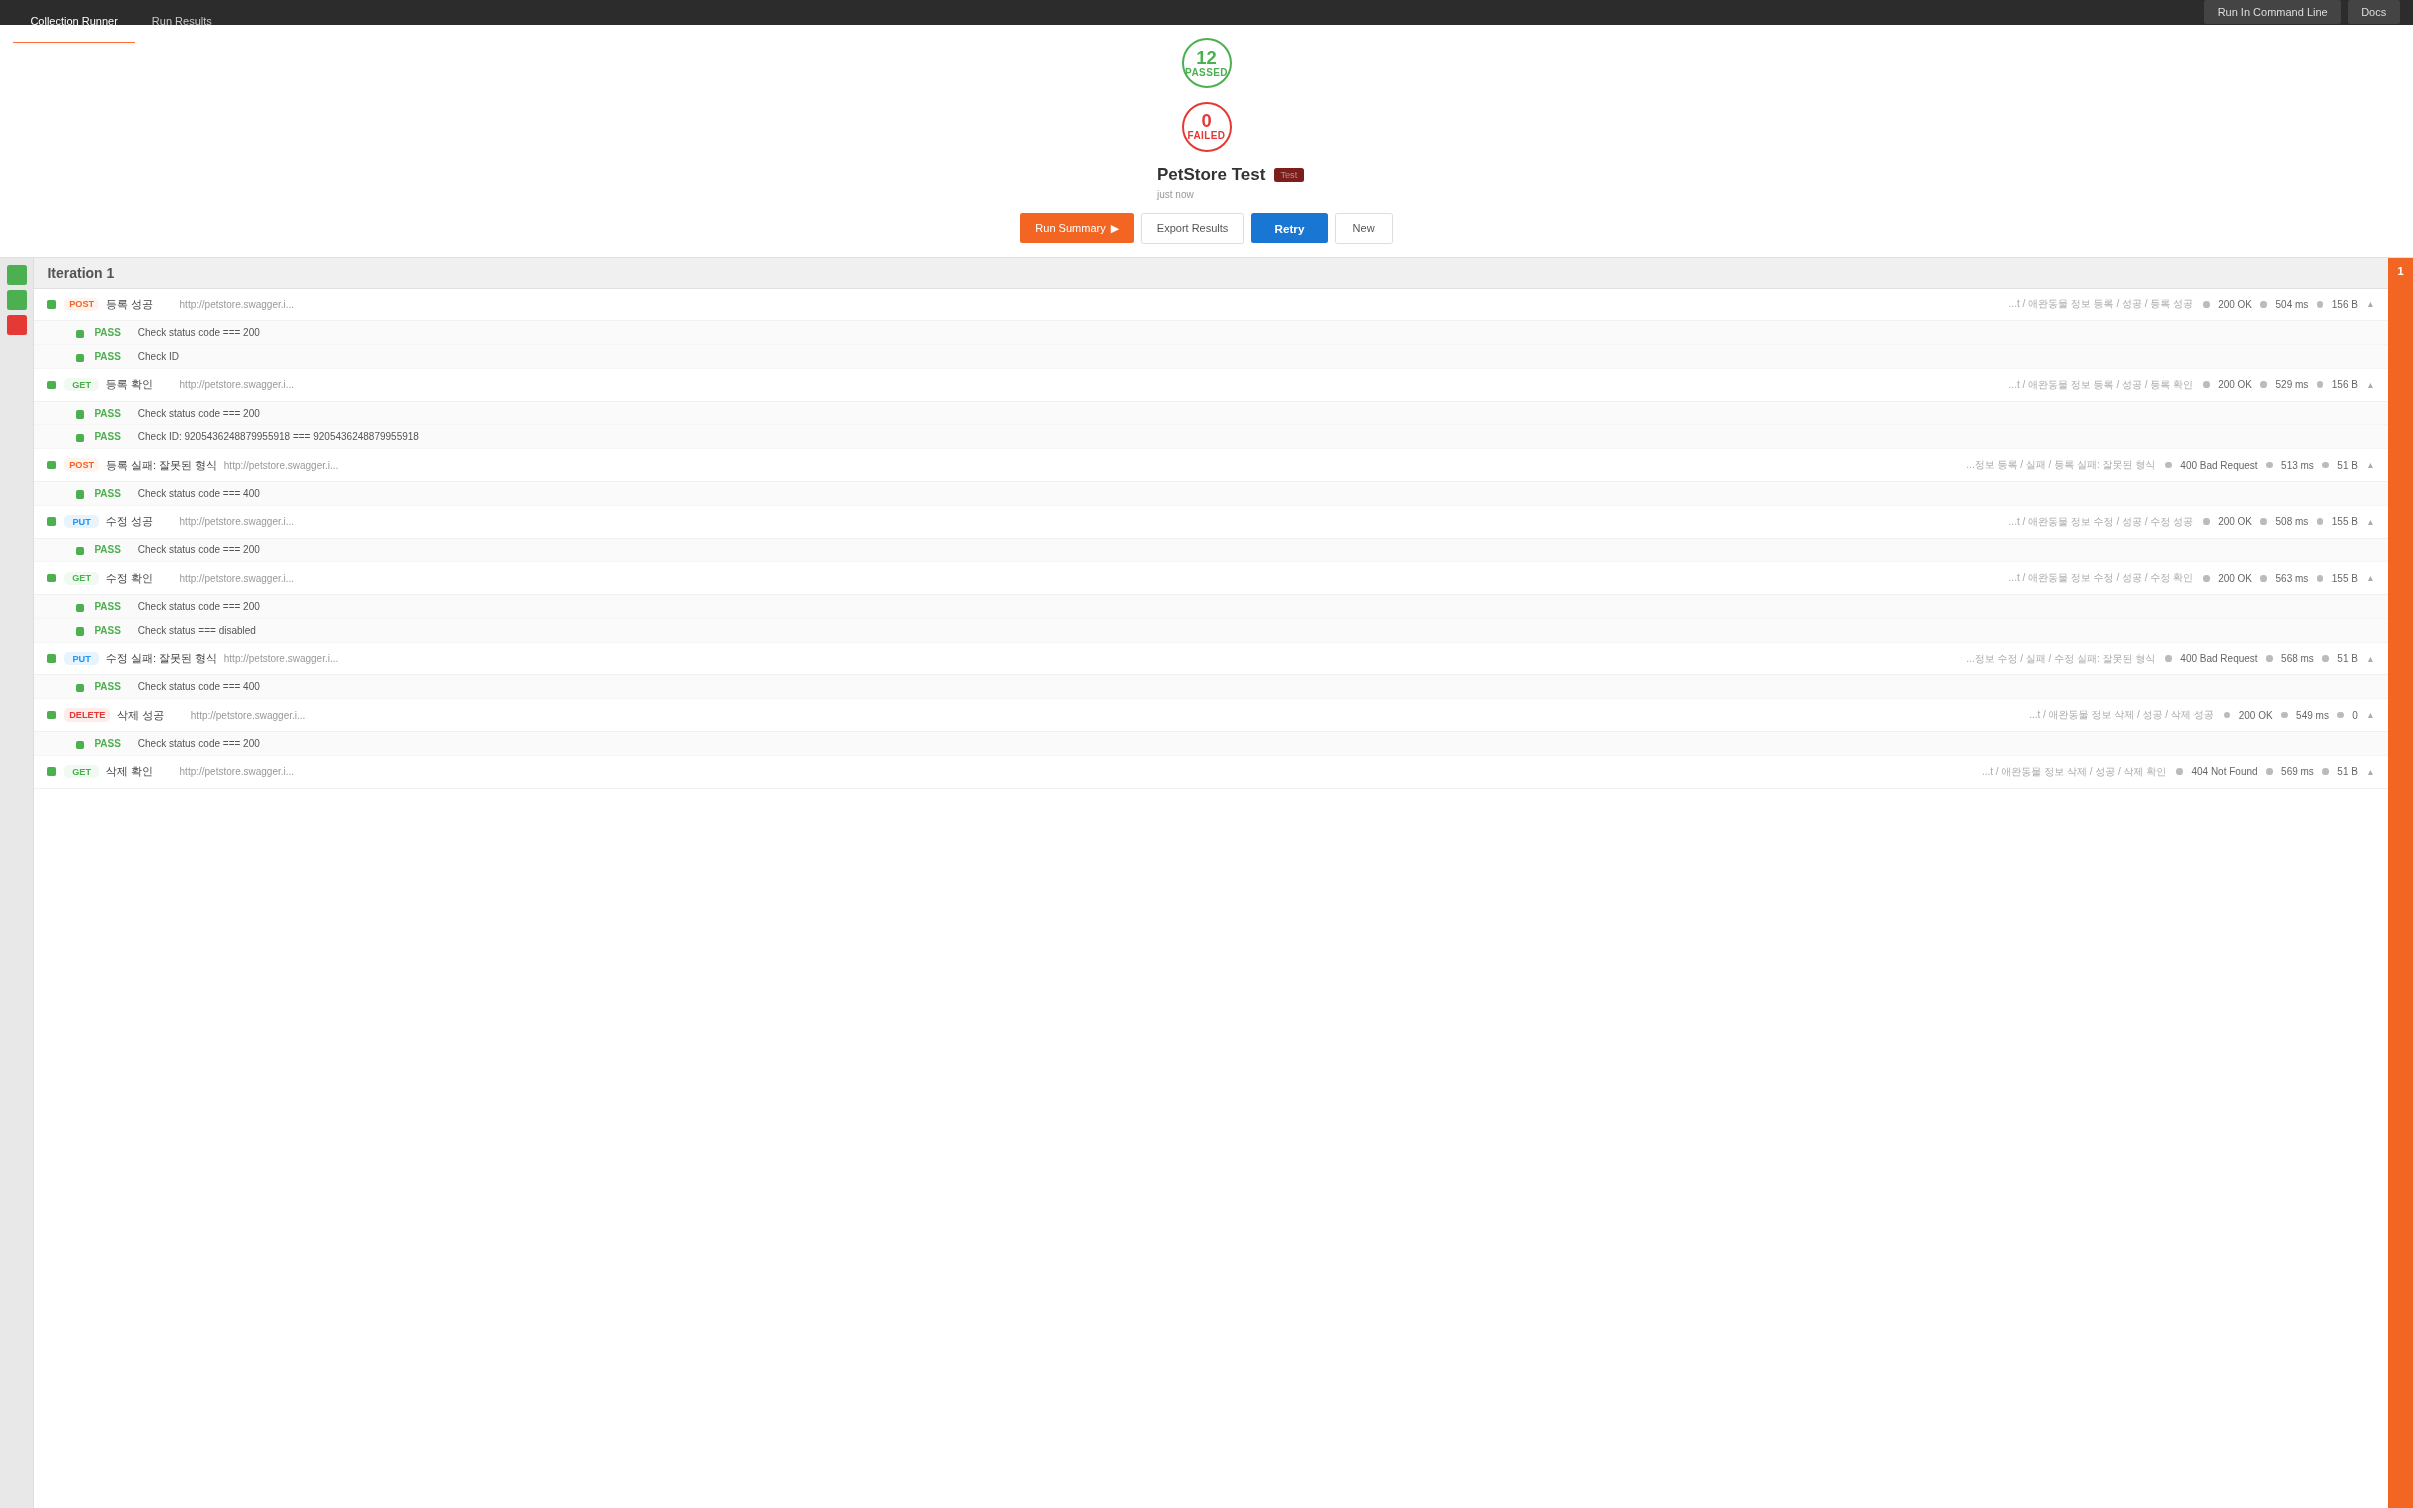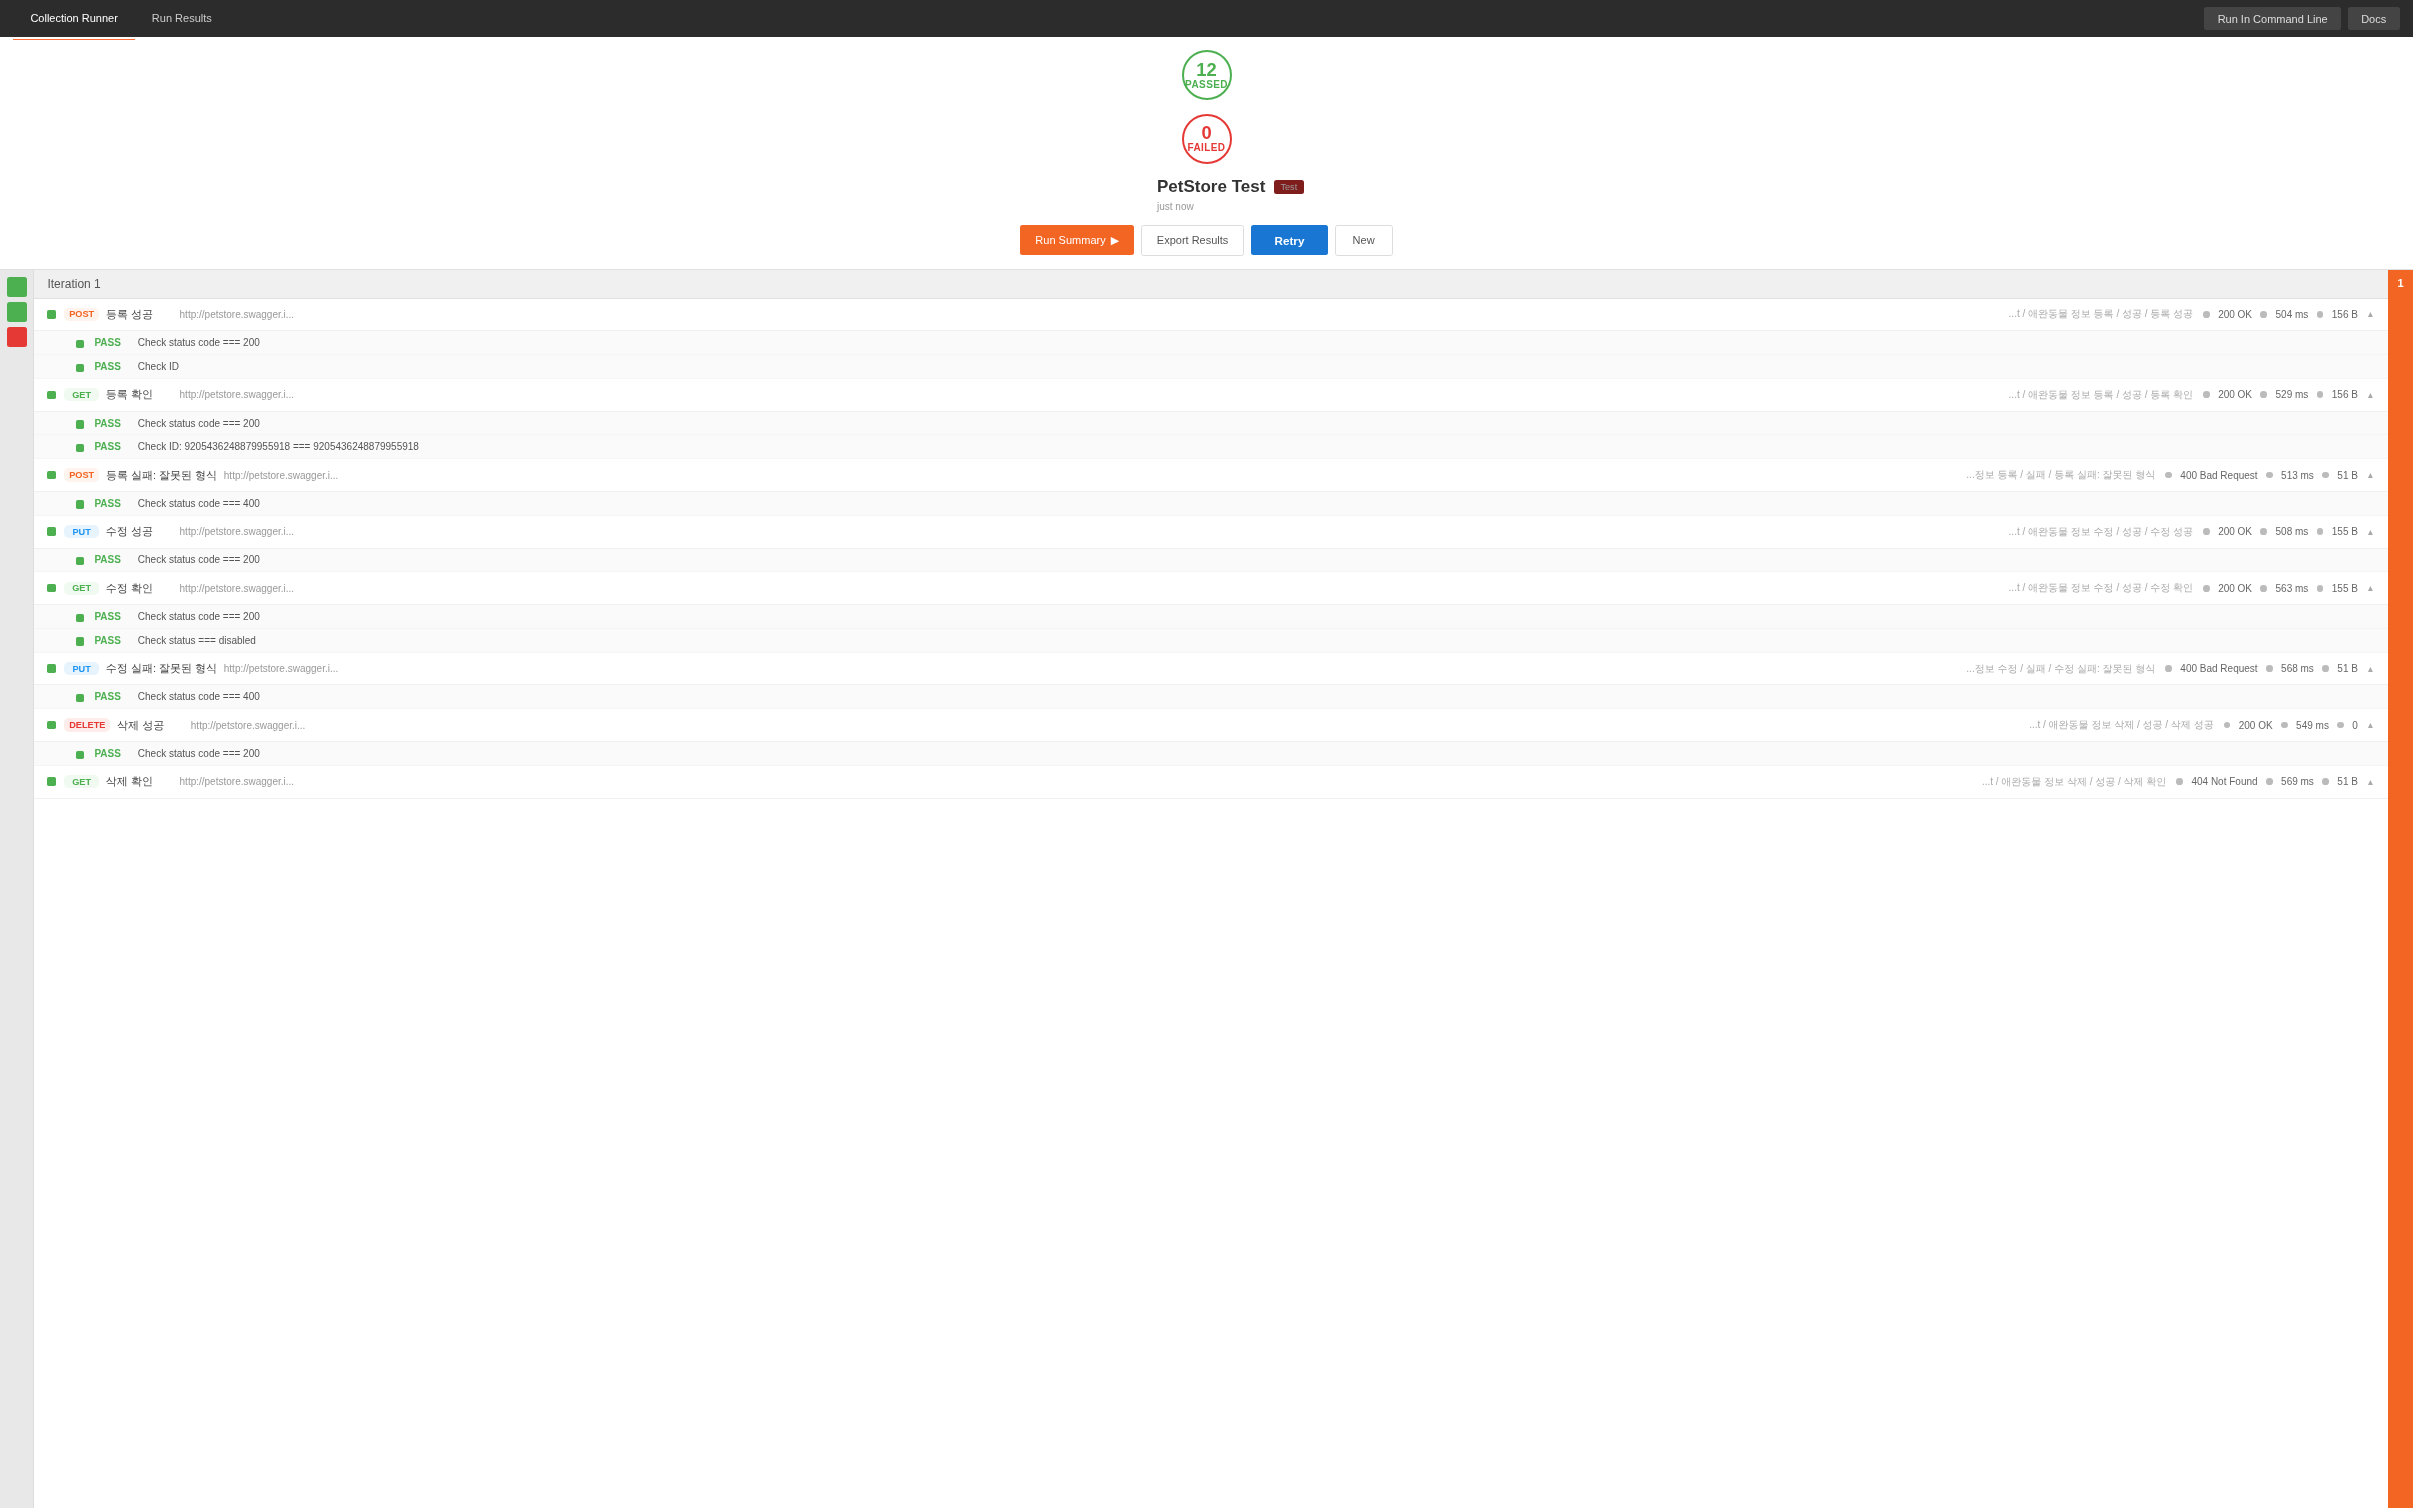--- a/index.html
+++ b/index.html
@@ -1,23 +1,23 @@
 <!DOCTYPE html>
 <html style="font-size:13.4px"><head>
   <meta charset="utf-8">
   <style>
     * { box-sizing: border-box; margin: 0; padding: 0; }
     body { font-family: -apple-system, BlinkMacSystemFont, 'Segoe UI', sans-serif; background: #f5f5f5; font-size: 11px; color: #333; }
 
     
     .header {
       background: #2c2c2c;
-      height: 37px;
-      display: flex;
-      align-items: center;
+      height: 25px;
+      display: flex;
+      align-items: flex-start;
       padding: 0 13.4px;
       gap: 0;
     }
     .header-tab {
       color: #ccc;
       padding: 0 17px;
       height: 43px;
       display: flex;
       align-items: center;
       cursor: pointer;
@@ -176,23 +176,23 @@
     .main {
       flex: 1;
       overflow-y: auto;
       background: #fff;
     }
 
     
     .iteration-header {
       background: #f0f0f0;
       padding: 6.7px 13.4px;
-      font-size: 12px;
+      font-size: 14px;
       color: #555;
-      font-weight: 400;
+      font-weight: 700;
       border-bottom: 0.8px solid #e0e0e0;
     }
 
     
     .request-row {
       display: flex;
       align-items: center;
       padding: 8.4px 13.4px;
       border-bottom: 0.8px solid #f0f0f0;
       background: #fff;

